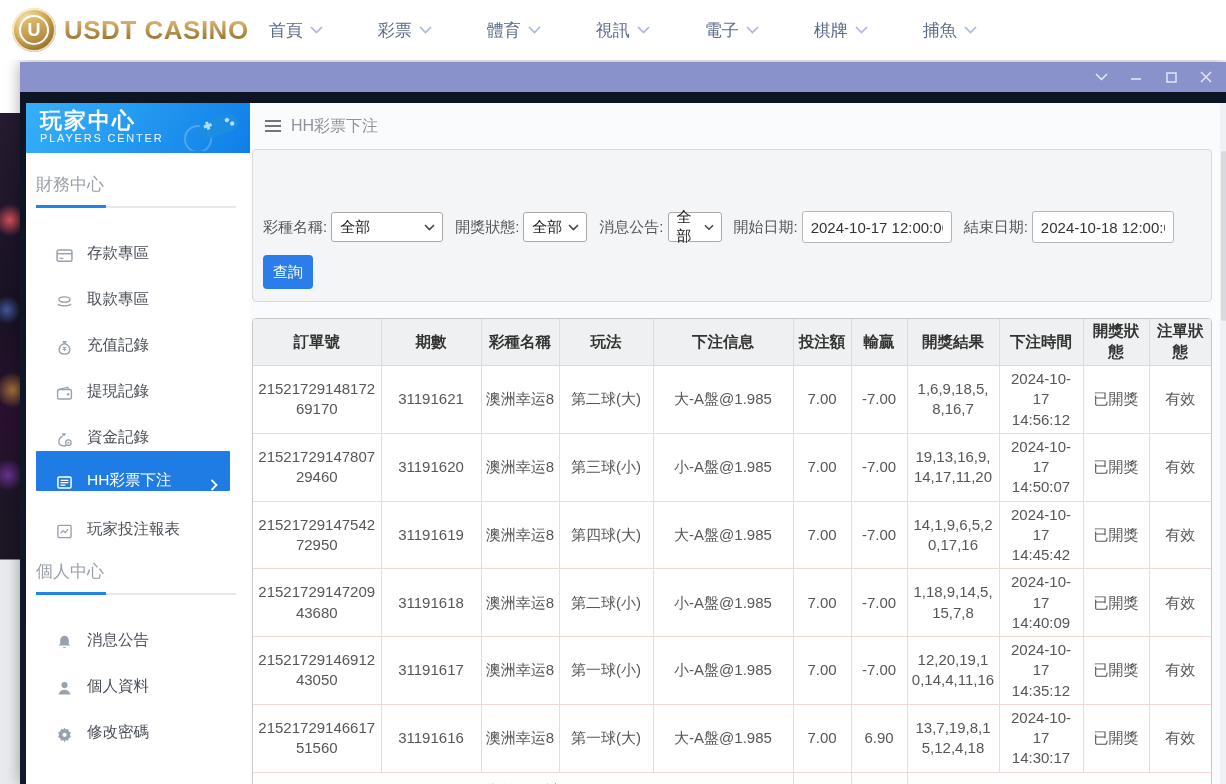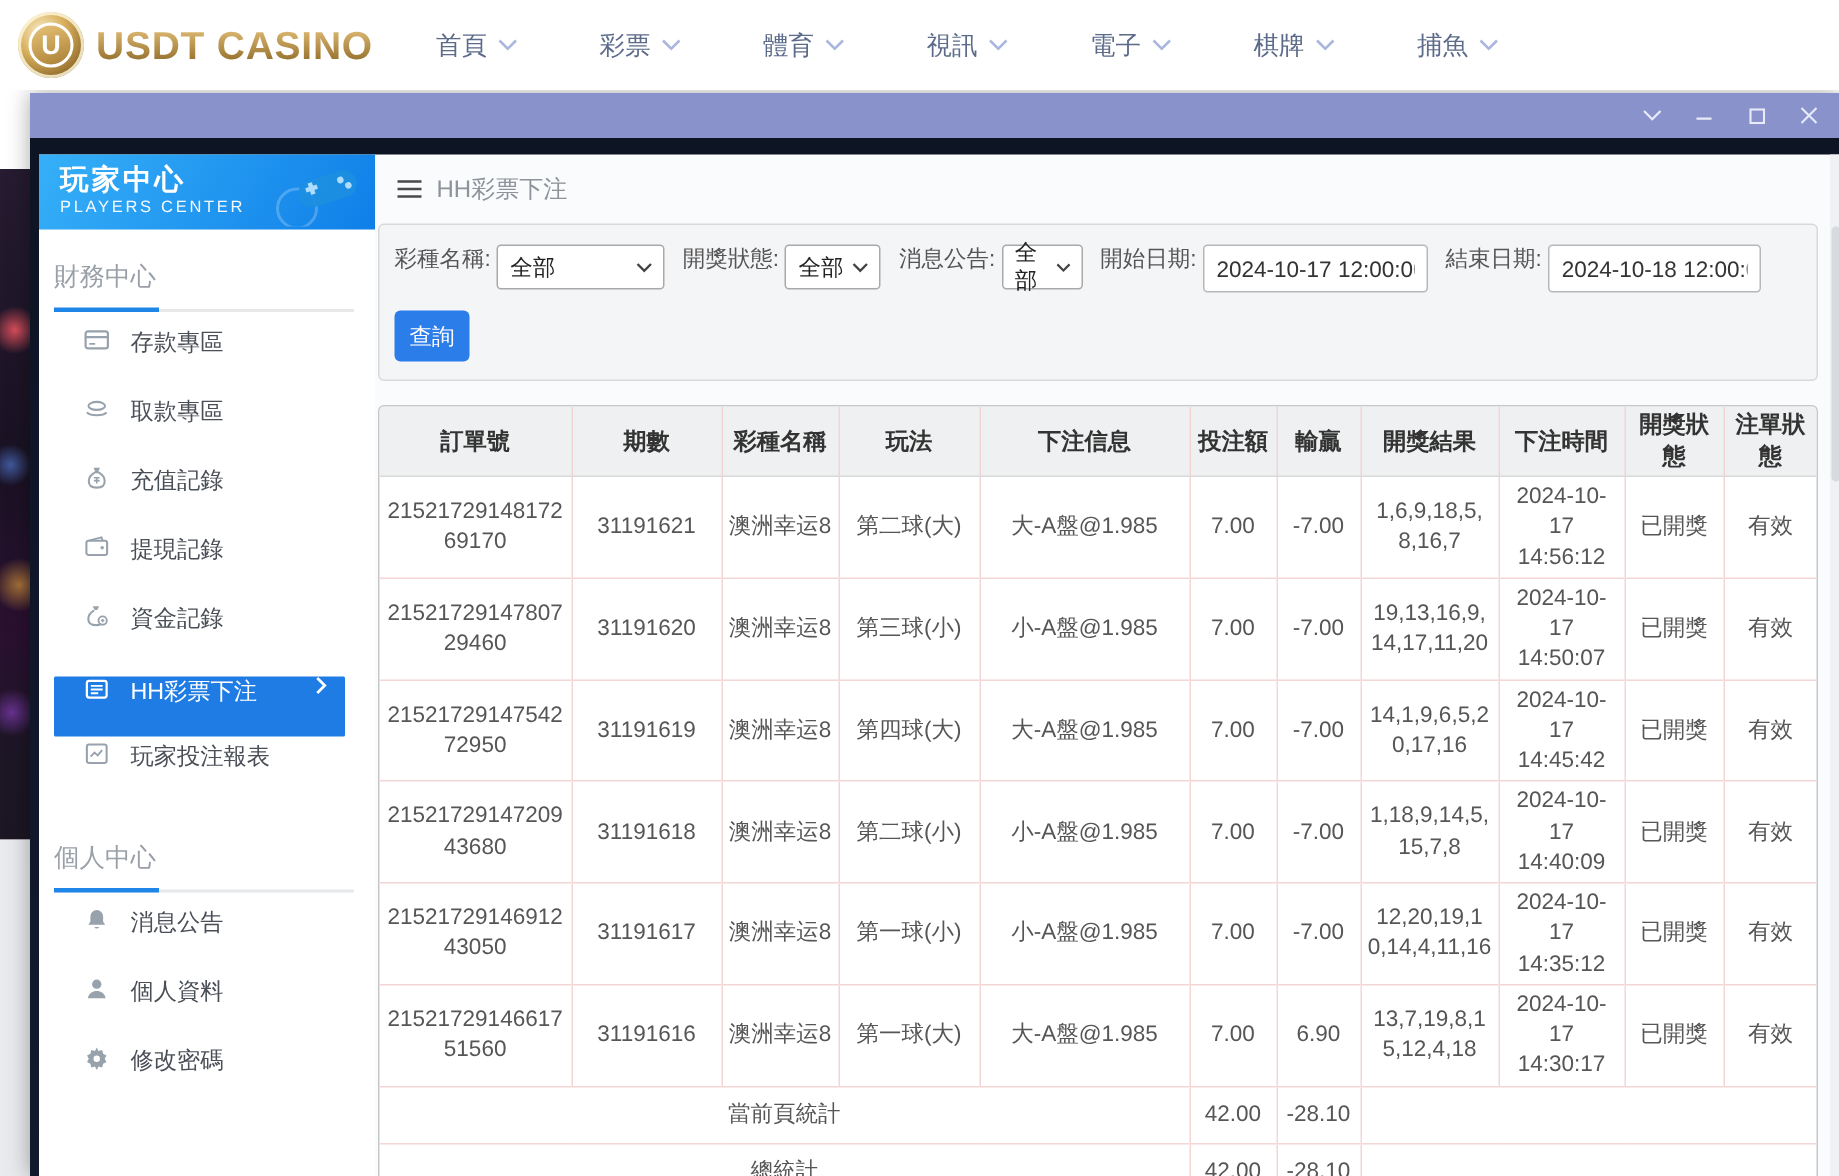--- a/index.html
+++ b/index.html
@@ -11,21 +11,21 @@
   .logo { display:flex; align-items:center; gap:8px; margin-left:12px; }
   .logo-coin { width:44px; height:44px; border-radius:50%;
     background:radial-gradient(circle at 35% 30%, #f9ecc4, #d7ae5c 40%, #9a7430 72%, #6e5320);
     display:flex; align-items:center; justify-content:center;
     box-shadow:inset 0 0 0 2px rgba(255,250,225,.8); }
   .logo-coin-inner { width:30px; height:30px; border-radius:50%; border:2px solid #fff;
     background:linear-gradient(160deg,#e8c378,#a97f35); color:#fff; font-weight:bold; font-size:18px;
     display:flex; align-items:center; justify-content:center; }
   .logo-text { font-size:26px; font-weight:800; letter-spacing:.5px;
     background:linear-gradient(180deg,#dcb873 15%,#95702c 85%); -webkit-background-clip:text; background-clip:text; color:transparent;text-align:center; }
-  .topnav { display:flex; gap:55px; margin-left:42px; }
+  .topnav { display:flex; gap:55px; margin-left:20px; }
   .nav-item { display:flex; align-items:center; gap:7px; color:#5c6b8a; font-size:17px; cursor:pointer; }
 
   
   .page-left-strip { position:absolute; left:0; top:60px; width:20px; height:724px; z-index:1;
     background:
       radial-gradient(circle 16px at 10px 160px, rgba(236,84,96,.9), transparent),
       radial-gradient(circle 14px at 7px 250px, rgba(96,146,255,.55), transparent),
       radial-gradient(circle 18px at 13px 330px, rgba(250,176,64,.6), transparent),
       radial-gradient(circle 16px at 8px 415px, rgba(150,70,210,.6), transparent),
       linear-gradient(180deg,#ffffff 0px,#ffffff 53px,#261b30 53px,#191223 250px,#2a1030 360px,#1d1626 440px,#1c1624 499px,#e9eaed 500px,#e9eaed 100%); }
@@ -35,41 +35,41 @@
   .titlebar { height:30px; background:#8a92cc; display:flex; align-items:center; justify-content:flex-end; gap:21px; padding-right:13px; }
   .tb-btn { width:14px; height:14px; display:flex; align-items:center; justify-content:center; cursor:pointer; }
   .window-body { position:relative; height:692px; background:linear-gradient(180deg,#0d1424,#121a2e); }
 
   
   .app { position:absolute; left:6px; top:11px; right:0; bottom:0; display:flex; }
 
   
   .sidebar { width:224px; background:#fff; flex:none; }
   .side-header { height:50px; background:linear-gradient(120deg,#36b0f8,#0f7fe8); color:#fff; padding:7px 0 0 14px; position:relative; overflow:hidden; }
-  .side-title { font-size:19px; letter-spacing:2px; font-weight:bold; line-height:22px; }
+  .side-title { font-size:22px; letter-spacing:2px; font-weight:bold; line-height:22px; }
   .side-sub { font-size:11px; letter-spacing:1.8px; opacity:.95; }
   .side-header .deco { position:absolute; right:6px; top:2px; opacity:.9; }
   .side-section-title { color:#9aa0a8; font-size:17px; padding:20px 0 10px 10px; }
   .side-rule { height:2px; background:#e6e8ea; margin:0 14px 10px 10px; position:relative; }
   .side-rule::before { content:""; position:absolute; left:0; top:-1px; width:70px; height:3px; background:#1f86e8; }
-  .side-item { display:flex; align-items:flex-start; height:46px; color:#4a4f57; font-size:15.5px; cursor:pointer; }
+  .side-item { display:flex; align-items:flex-end; height:46px; color:#4a4f57; font-size:15.5px; cursor:pointer; }
   .side-item .side-icon { width:17px; height:17px; margin:0 14px 0 30px; color:#98a2ac; flex:none; }
   .side-item.active { background:#1f7ce4; color:#fff; height:40px; margin:3px 20px 3px 10px; border-radius:1px; }
   .side-item.active .side-icon { color:#fff; margin-left:20px; }
   .side-item.active .side-caret { margin-left:auto; margin-right:12px; display:flex; }
 
   
   .main { flex:1; position:relative; background:#fafbfc; padding:0 16px 0 2px; }
   .scroll-track { position:absolute; right:0; top:0; bottom:0; width:8px; background:#eff1f4; }
   .scroll-thumb { position:absolute; right:1px; top:48px; width:6px; height:170px; border-radius:3px; background:#d7dade; }
 
   .breadcrumb { height:46px; display:flex; align-items:center; gap:9px; padding-left:12px; color:#8d929b; font-size:16px; }
 
   .filter-panel { background:#f4f5f7; border:1px solid #d8d9db; border-radius:4px; padding:13px 10px 12px; }
-  .filter-row { display:flex; align-items:flex-start; }
+  .filter-row { display:flex; align-items:center;margin-top:48px; }
   .f-label { color:#555; font-size:15px; margin-right:4px; white-space:nowrap; }
   .select { background:#fff; border:1px solid #a9a9a9; border-radius:3px; height:30px; display:flex; align-items:center; justify-content:space-between; padding:0 7px 0 8px; color:#222; font-size:15px; cursor:pointer; margin-right:12px; }
   .select.w-lottery { width:112px; }
   .select.w-draw { width:64px; }
   .select.w-order { width:54px; }
   .date-input { height:32px; border:1px solid #b6b7ba; border-radius:3px; background:#fff; color:#333; font-size:15px; padding:0 8px; font-family:inherit; margin-right:12px; }
   .date-input.start { width:150px; }
   .date-input.end { width:142px; margin-right:0; }
   .btn-search { margin-top:12px; width:50px; height:34px; background:#2b7de9; color:#fff; border:none; border-radius:4px; font-size:15px; font-family:inherit; cursor:pointer; }
 

